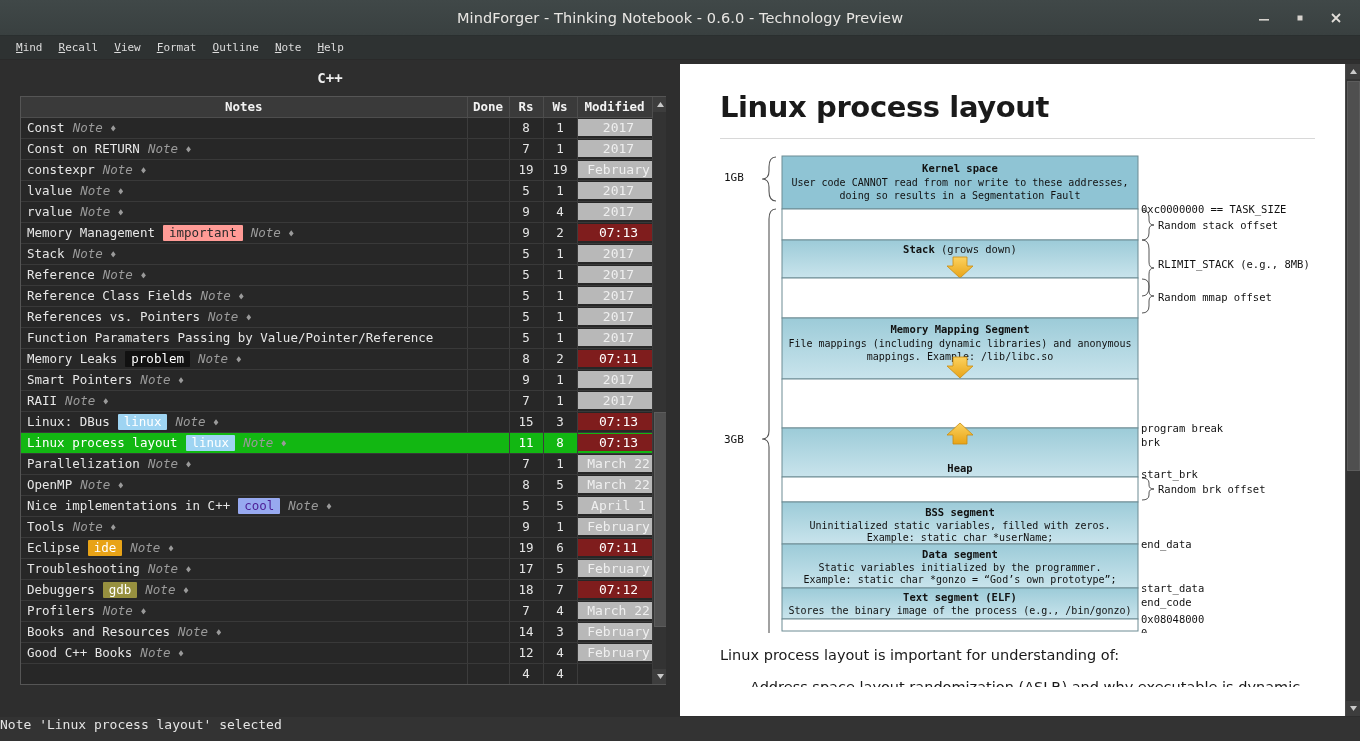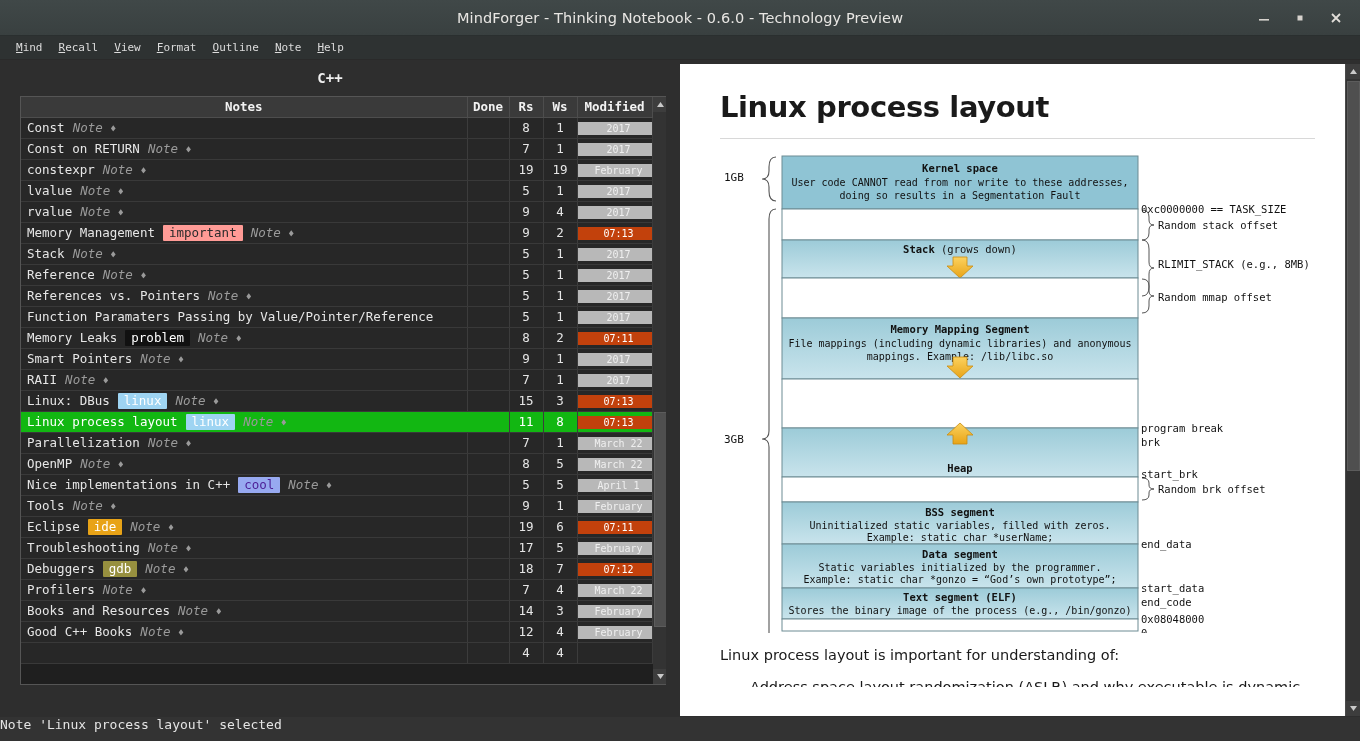--- a/index.html
+++ b/index.html
@@ -105,25 +105,25 @@
   }
   .tag-important { background: #ff9b96; color: #2b2b2b; }
   .tag-problem   { background: #111111; color: #ffffff; }
   .tag-linux     { background: #9ed4f2; color: #ffffff; }
   .tag-cool      { background: #97a9f0; color: #4c1d95; }
   .tag-ide       { background: #e8a317; color: #ffffff; }
   .tag-gdb       { background: #97903f; color: #ffffff; }
 
   .mod-pill {
     display: inline-block; min-width: 82px; padding: 1px 5px;
-    font-size: 10px; text-align: center;
+    font-size: 13px; text-align: center;
     font-family: "DejaVu Sans Mono", monospace;
   }
   .mod-old { background: #b8b8b8; color: #efefef; }
-  .mod-new { background: #c2410c; color: #ffffff; }
+  .mod-new { background: #7f1d1d; color: #ffffff; }
 
   
   .vscroll {
     width: 15px; background: #333333;
     border-left: 1px solid #4a4a4a;
     display: flex; flex-direction: column; align-items: center;
     position: relative;
   }
   .sb-arrow {
     width: 15px; height: 15px; background: #3d3d3d;
@@ -281,20 +281,27 @@
                 <td class="c-mod"><span class="mod-pill mod-old">2017</span></td>
               </tr>
               <tr>
                 <td class="c-name ind1"><span>Reference</span><span class="note-lbl">Note <span class="dia">♦</span></span></td>
                 <td class="c-done"></td>
                 <td class="c-num">5</td>
                 <td class="c-num">1</td>
                 <td class="c-mod"><span class="mod-pill mod-old">2017</span></td>
               </tr>
               <tr>
+                <td class="c-name ind1"><span>Reference Class Fields</span><span class="note-lbl">Note <span class="dia">♦</span></span></td>
+                <td class="c-done"></td>
+                <td class="c-num">5</td>
+                <td class="c-num">1</td>
+                <td class="c-mod"><span class="mod-pill mod-old">2017</span></td>
+              </tr>
+              <tr>
                 <td class="c-name ind1"><span>References vs. Pointers</span><span class="note-lbl">Note <span class="dia">♦</span></span></td>
                 <td class="c-done"></td>
                 <td class="c-num">5</td>
                 <td class="c-num">1</td>
                 <td class="c-mod"><span class="mod-pill mod-old">2017</span></td>
               </tr>
               <tr>
                 <td class="c-name ind1"><span>Function Paramaters Passing by Value/Pointer/Reference</span></td>
                 <td class="c-done"></td>
                 <td class="c-num">5</td>

